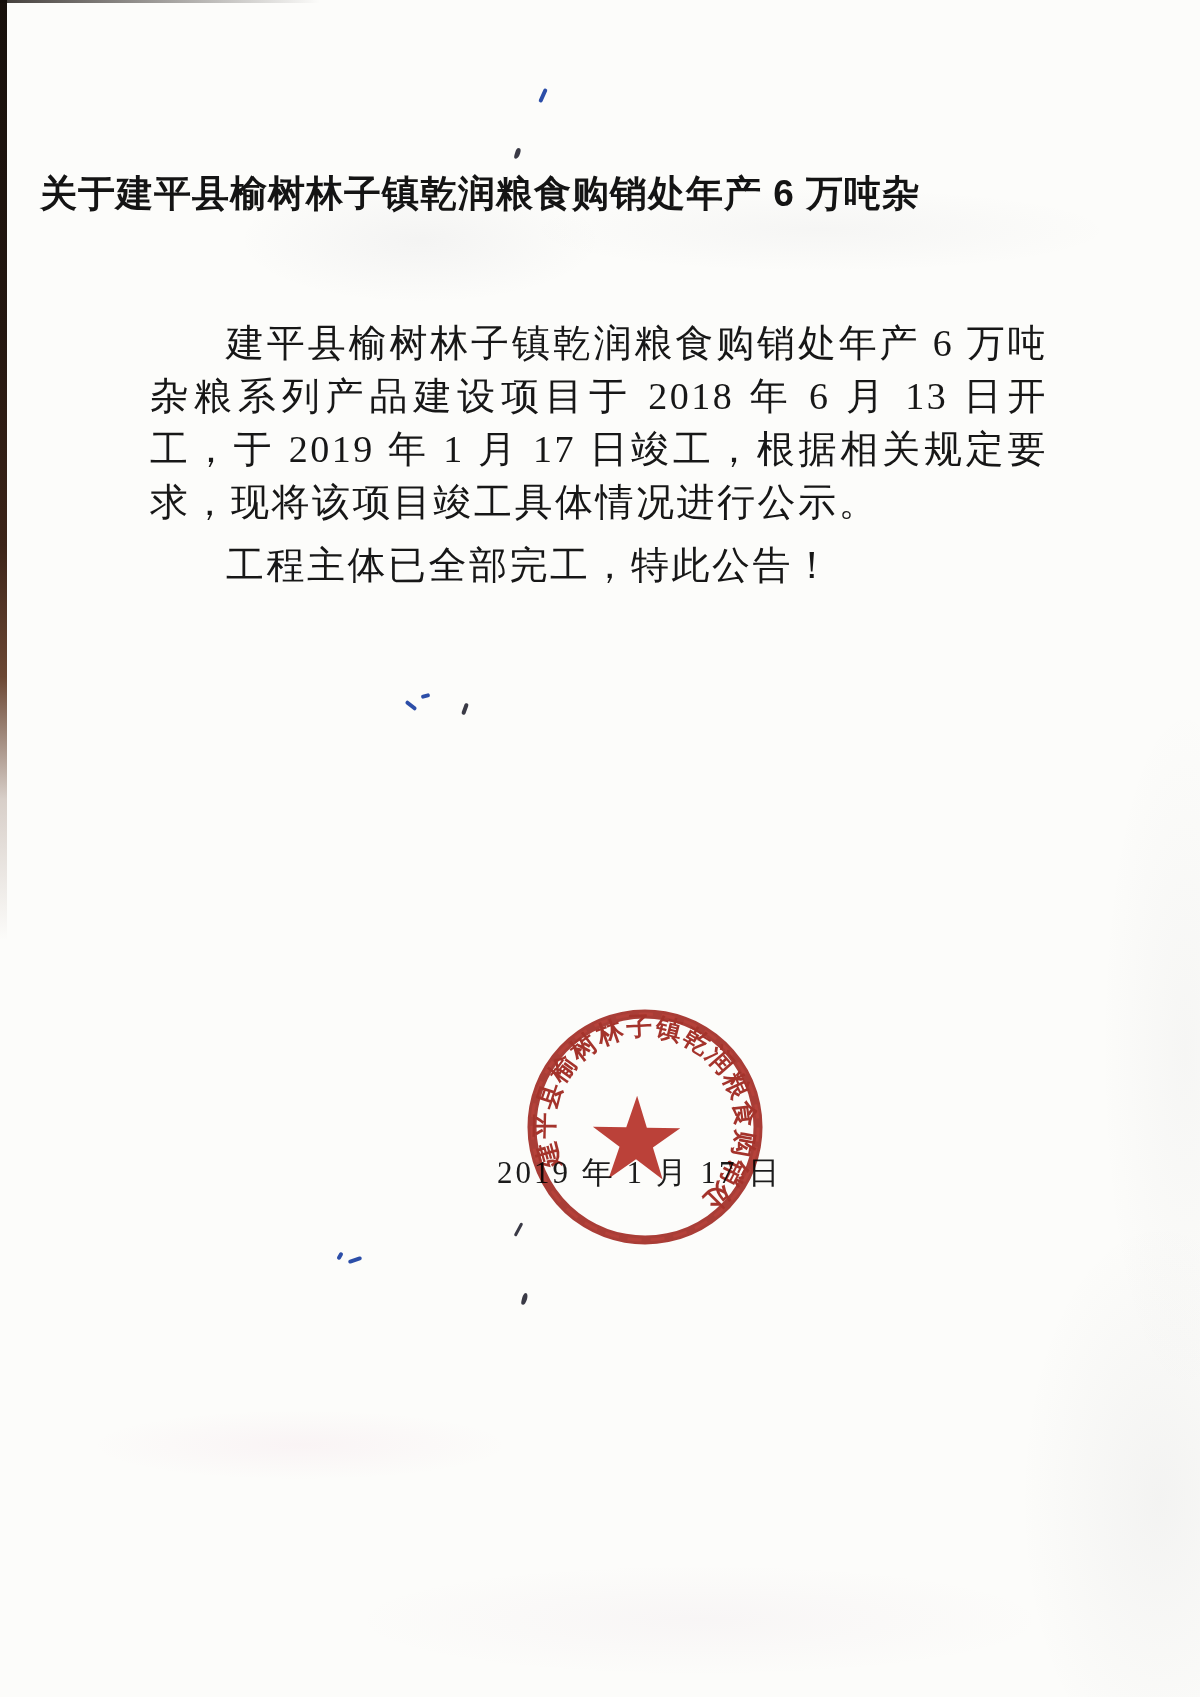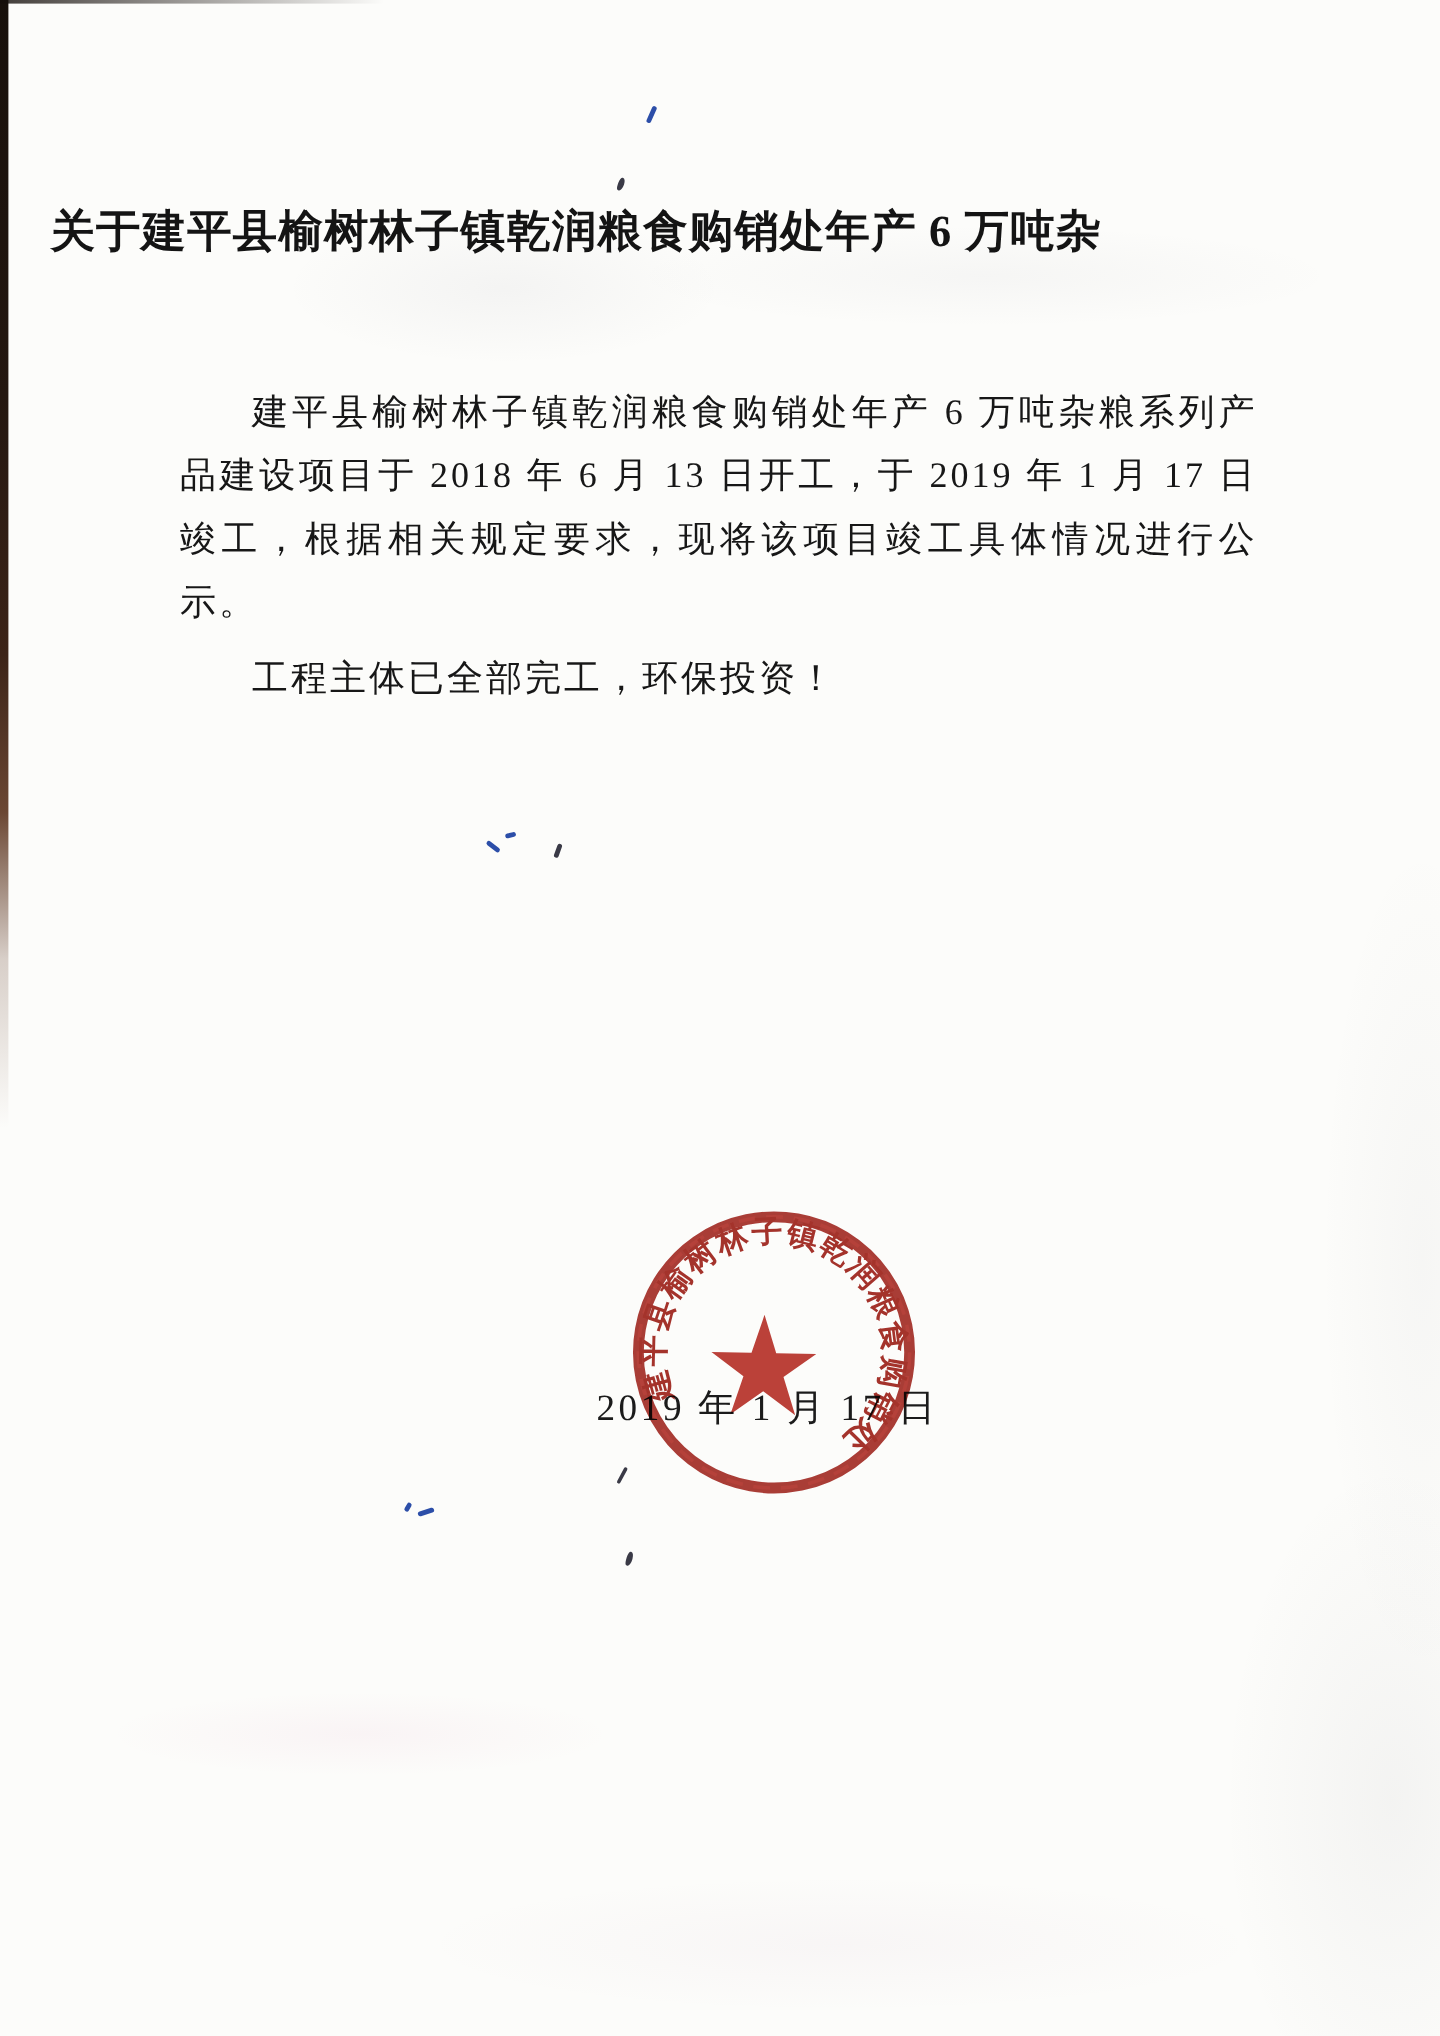--- a/index.html
+++ b/index.html
@@ -32,31 +32,31 @@
   .edge-strip-top {
     position: absolute; left: 0; top: 0; width: 320px; height: 3px;
     background: linear-gradient(to right, rgba(20,14,10,0.8), transparent);
   }
 
   .doc-title {
     position: absolute;
     left: 0; top: 163px; width: 992px;
     padding-right: 32px; box-sizing: border-box;
     text-align: center;
-    font-family: Liberation Serif, serif;
+    font-family: Liberation Sans, sans-serif;
     font-weight: 700;
     font-size: 37px;
     line-height: 61px;
     letter-spacing: 1px;
     color: #141414;
   }
   .doc-body {
     position: absolute;
     left: 150px; right: 152px; top: 317px;
-    font-size: 30px;
+    font-size: 38px;
     line-height: 53px;
     letter-spacing: 2.5px;
     text-align: justify;
     color: #171717;
   }
   .doc-body p { margin: 0 0 10px 0; text-indent: 2em; }
 
   .signature-line {
     position: absolute;
     left: 322px; top: 1097px;
@@ -106,21 +106,21 @@
   <div class="scan-noise"></div>
   <div class="edge-strip-left"></div>
   <div class="edge-strip-top"></div>
 
   <div class="doc-title">
     <div>关于建平县榆树林子镇乾润粮食购销处年产 6 万吨杂</div>
   </div>
 
   <div class="doc-body">
     <p>建平县榆树林子镇乾润粮食购销处年产 6 万吨杂粮系列产品建设项目于 2018 年 6 月 13 日开工，于 2019 年 1 月 17 日竣工，根据相关规定要求，现将该项目竣工具体情况进行公示。</p>
-    <p>工程主体已全部完工，环保投资！</p>
+    <p>工程主体已全部完工，特此公告！</p>
   </div>
 
 
   <div class="date-line">2019 年 1 月 17 日</div>
 
   <svg class="stamp" viewBox="-135 -135 270 270" xmlns="http://www.w3.org/2000/svg" xmlns:xlink="http://www.w3.org/1999/xlink">
     <g transform="rotate(10)">
       <circle r="113" fill="none" stroke="#9f211a" stroke-width="9" opacity="0.95"></circle>
       <circle r="113" fill="none" stroke="#c23a2c" stroke-width="3" opacity="0.4" stroke-dasharray="14 9"></circle>
       <path id="sealArc" d="M -75.4,52.8 A 92,92 0 1 1 75.4,52.8" fill="none"></path>

